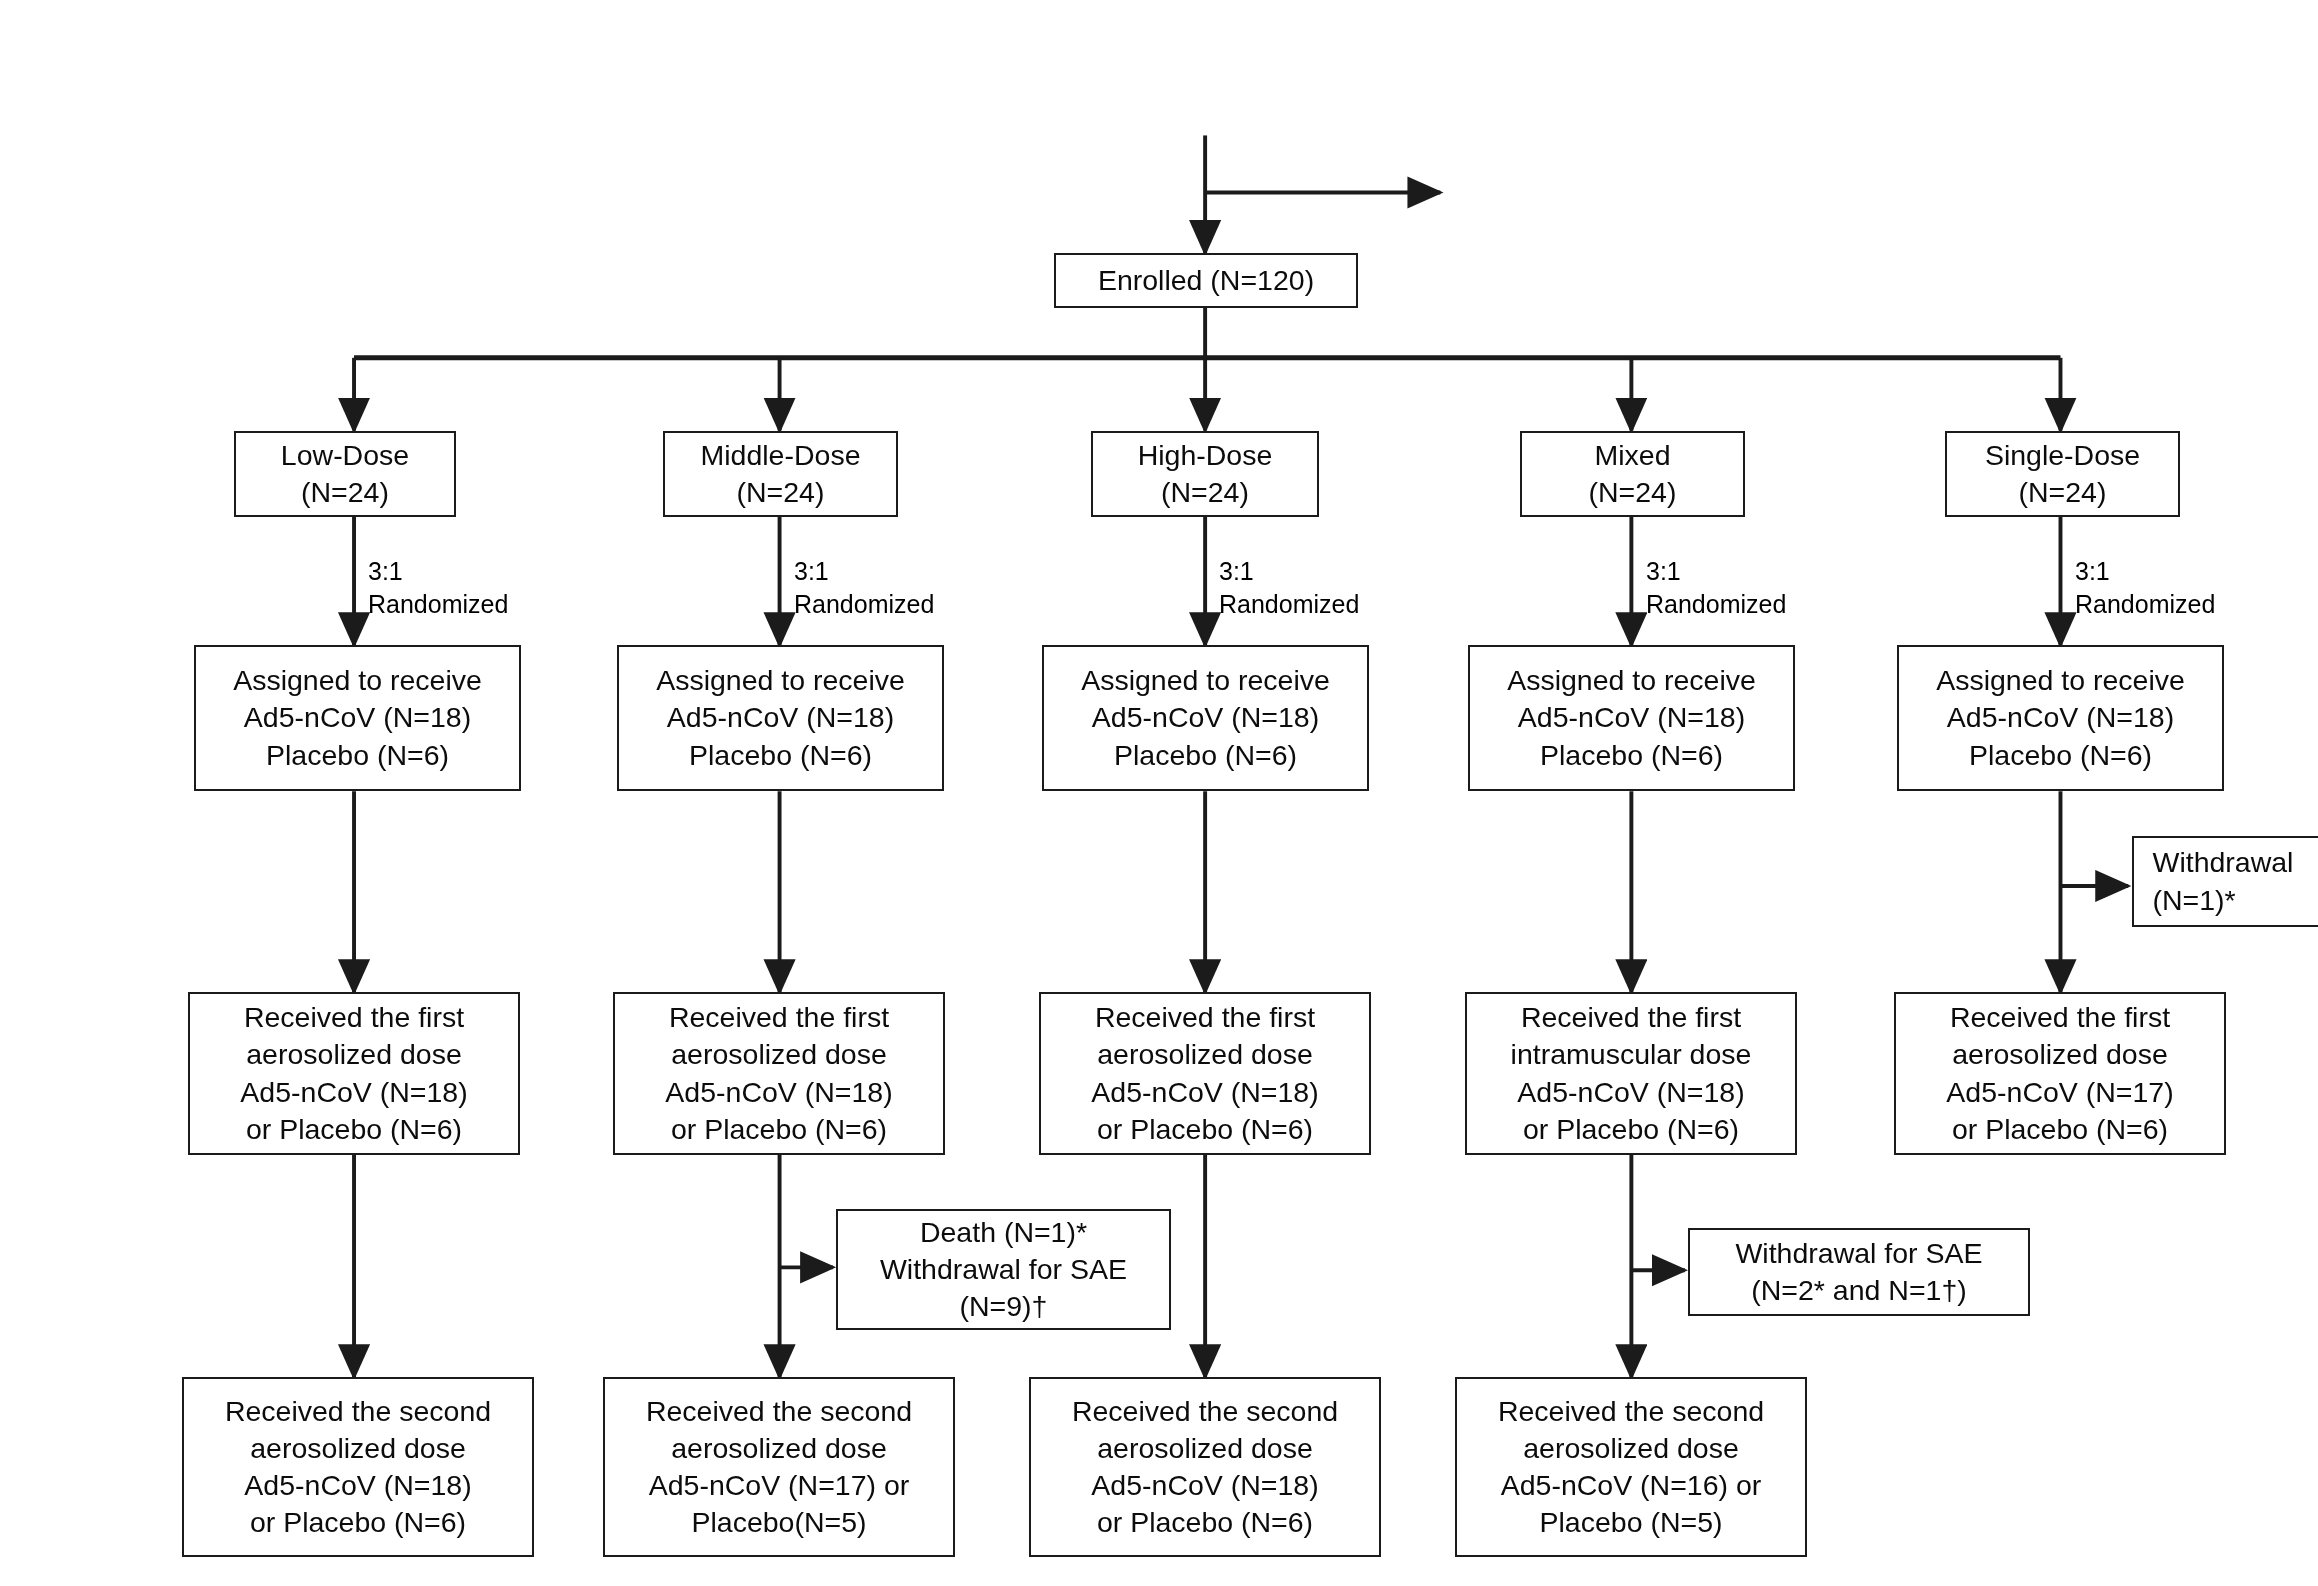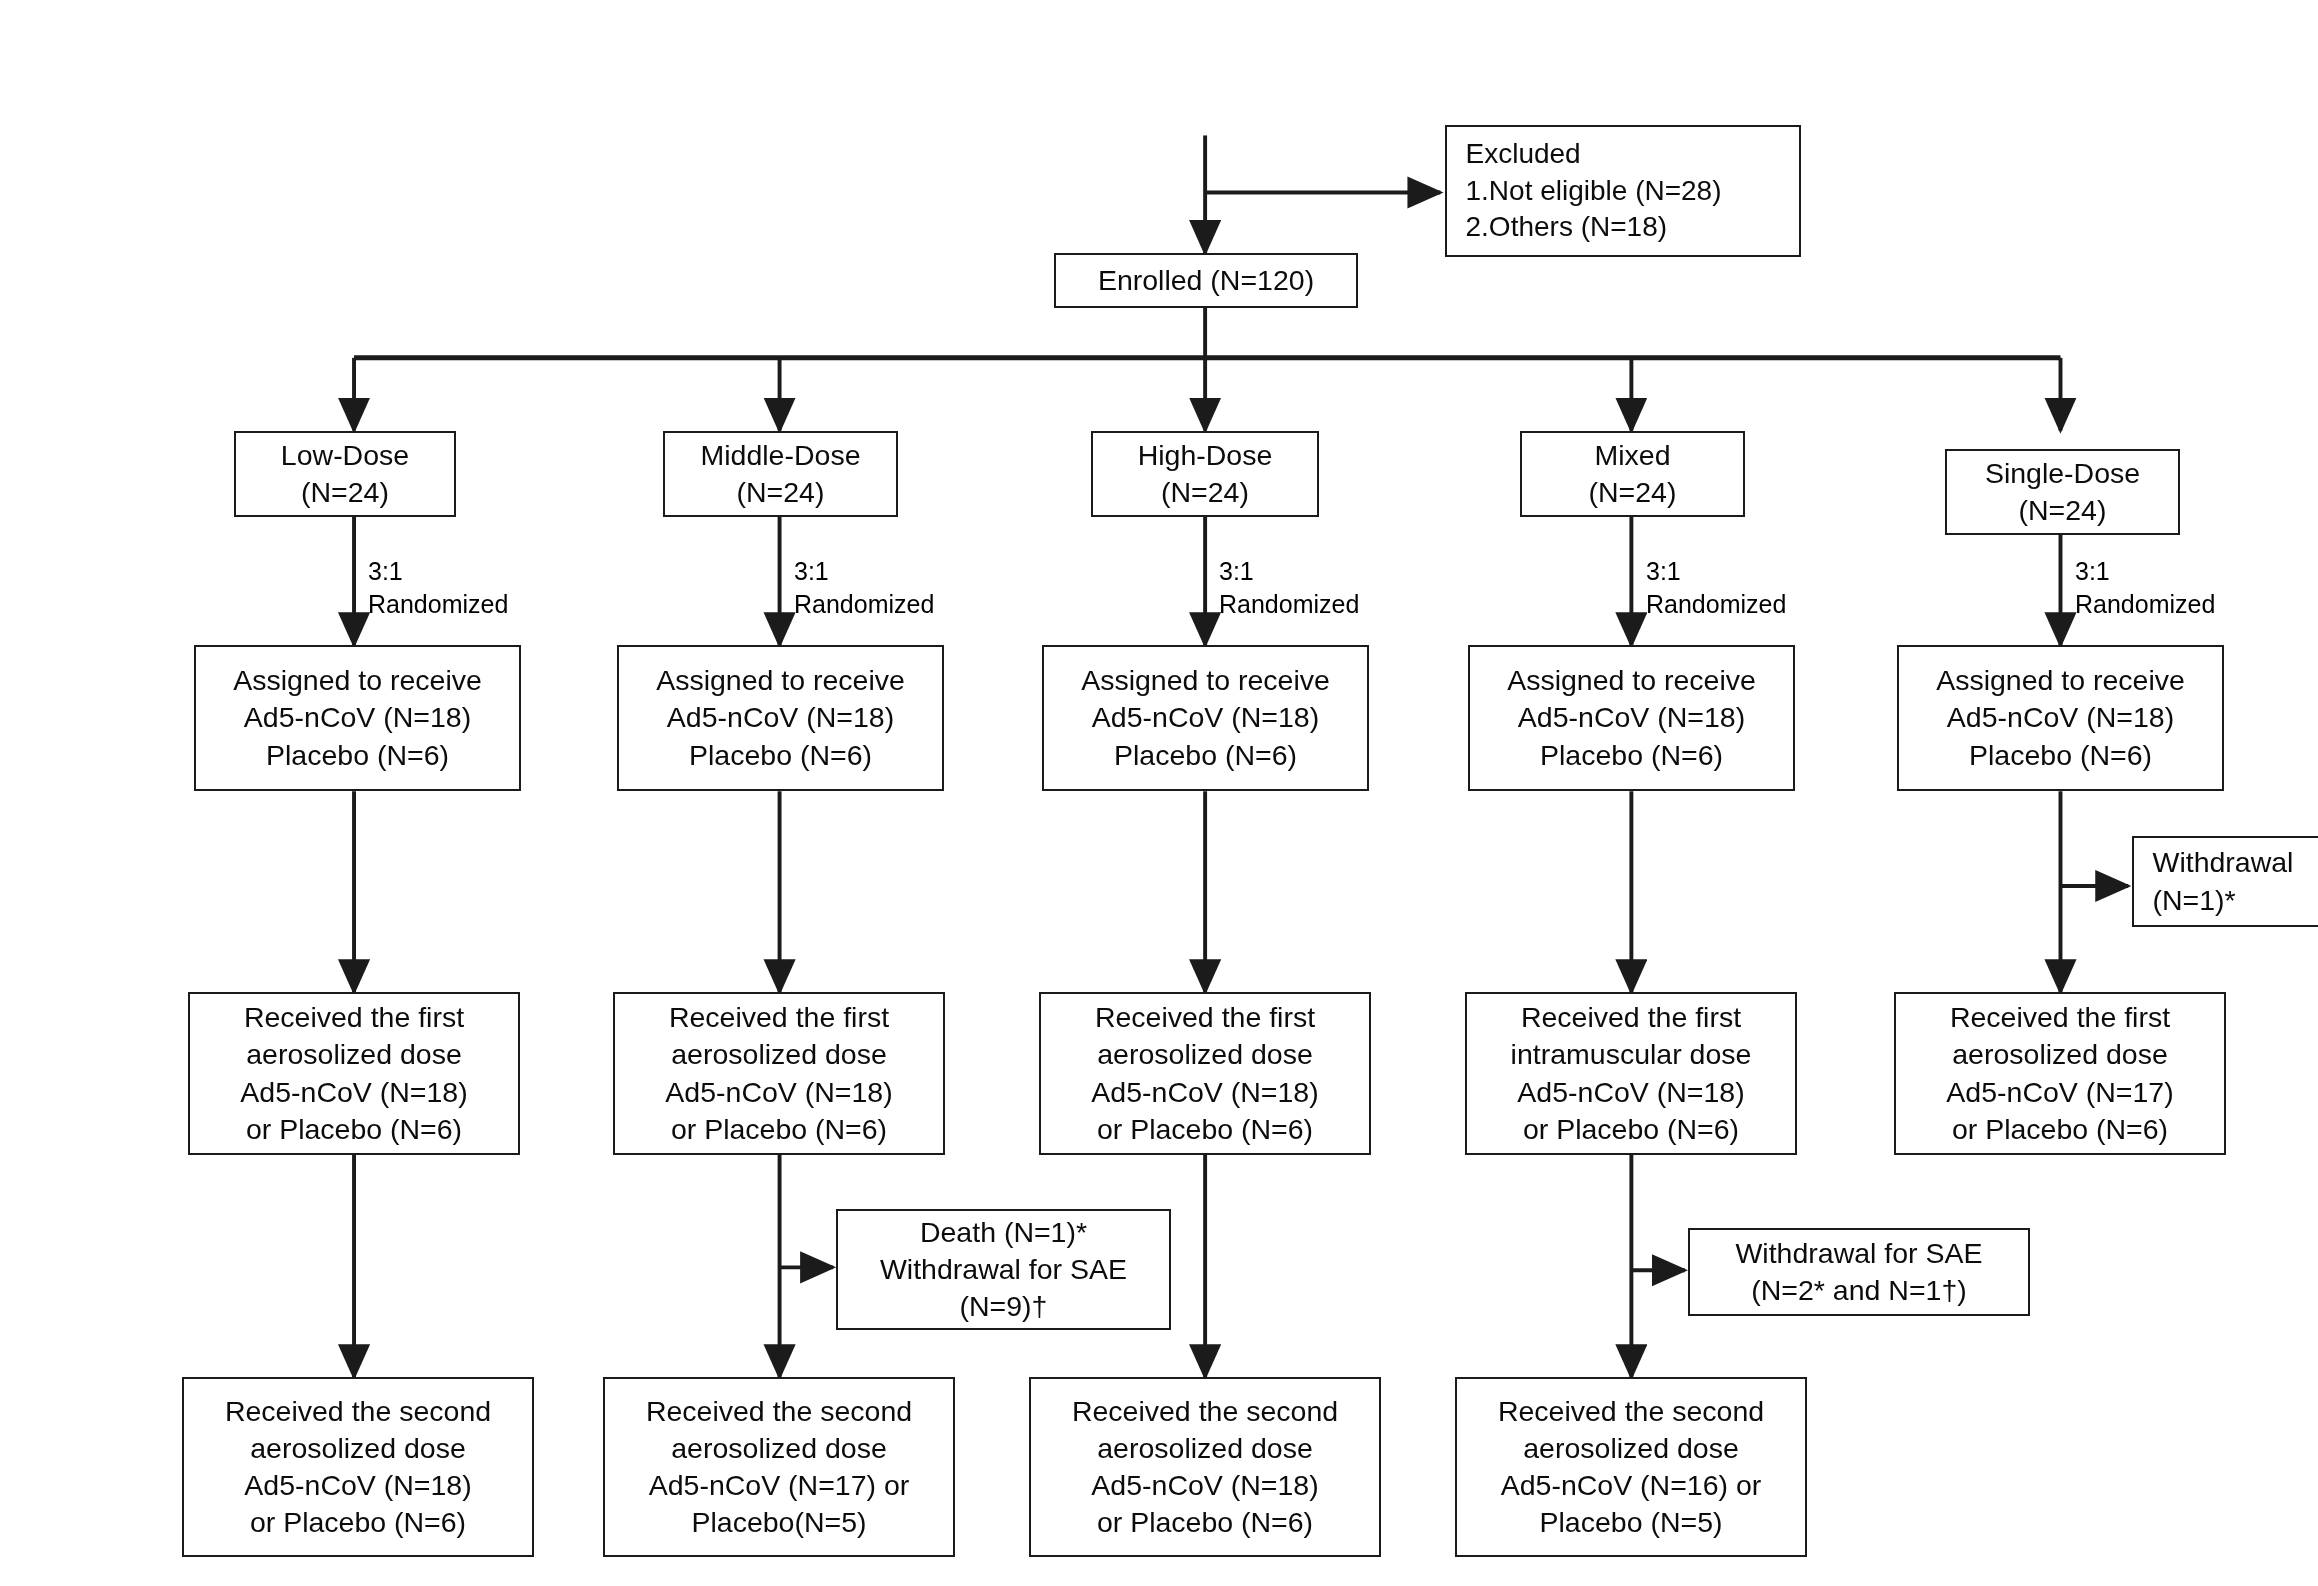--- a/index.html
+++ b/index.html
@@ -94,25 +94,20 @@
       <path d="M1093,1620 L1093,1932" marker-end="url(#ah)"></path>
       <path d="M1690,1620 L1690,1932" marker-end="url(#ah)"></path>
       <path d="M2288,1620 L2288,1932" marker-end="url(#ah)"></path>
 
       <path d="M1093,1778 L1168,1778" marker-end="url(#ah)"></path>
       <path d="M2288,1782 L2363,1782" marker-end="url(#ah)"></path>
     </g>
   </svg>
 
 
-  <div class="box left" style="left:1445px;top:125px;width:356px;height:132px;font-size:28px;">
-    <span class="ln">Excluded</span>
-    <span class="ln">1.Not eligible (N=28)</span>
-    <span class="ln">2.Others (N=18)</span>
-  </div>
 
   <div class="box" style="left:1054px;top:253px;width:304px;height:55px;">
     <span class="ln">Enrolled (N=120)</span>
   </div>
 
   <div class="box" style="left:234px;top:431px;width:222px;height:86px;">
     <span class="ln">Low-Dose</span>
     <span class="ln">(N=24)</span>
   </div>
   <div class="box" style="left:663px;top:431px;width:235px;height:86px;">
@@ -120,21 +115,21 @@
     <span class="ln">(N=24)</span>
   </div>
   <div class="box" style="left:1091px;top:431px;width:228px;height:86px;text-align:center;">
     <span class="ln">High-Dose</span>
     <span class="ln">(N=24)</span>
   </div>
   <div class="box" style="left:1520px;top:431px;width:225px;height:86px;">
     <span class="ln">Mixed</span>
     <span class="ln">(N=24)</span>
   </div>
-  <div class="box" style="left:1945px;top:431px;width:235px;height:86px;margin-top:18px;">
+  <div class="box" style="left:1945px;top:431px;width:235px;height:86px;">
     <span class="ln">Single-Dose</span>
     <span class="ln">(N=24)</span>
   </div>
 
   <div class="edgelabel" style="left:368px;top:555px;">
     <span class="ln">3:1</span>
     <span class="ln">Randomized</span>
   </div>
   <div class="edgelabel" style="left:794px;top:555px;">
     <span class="ln">3:1</span>

